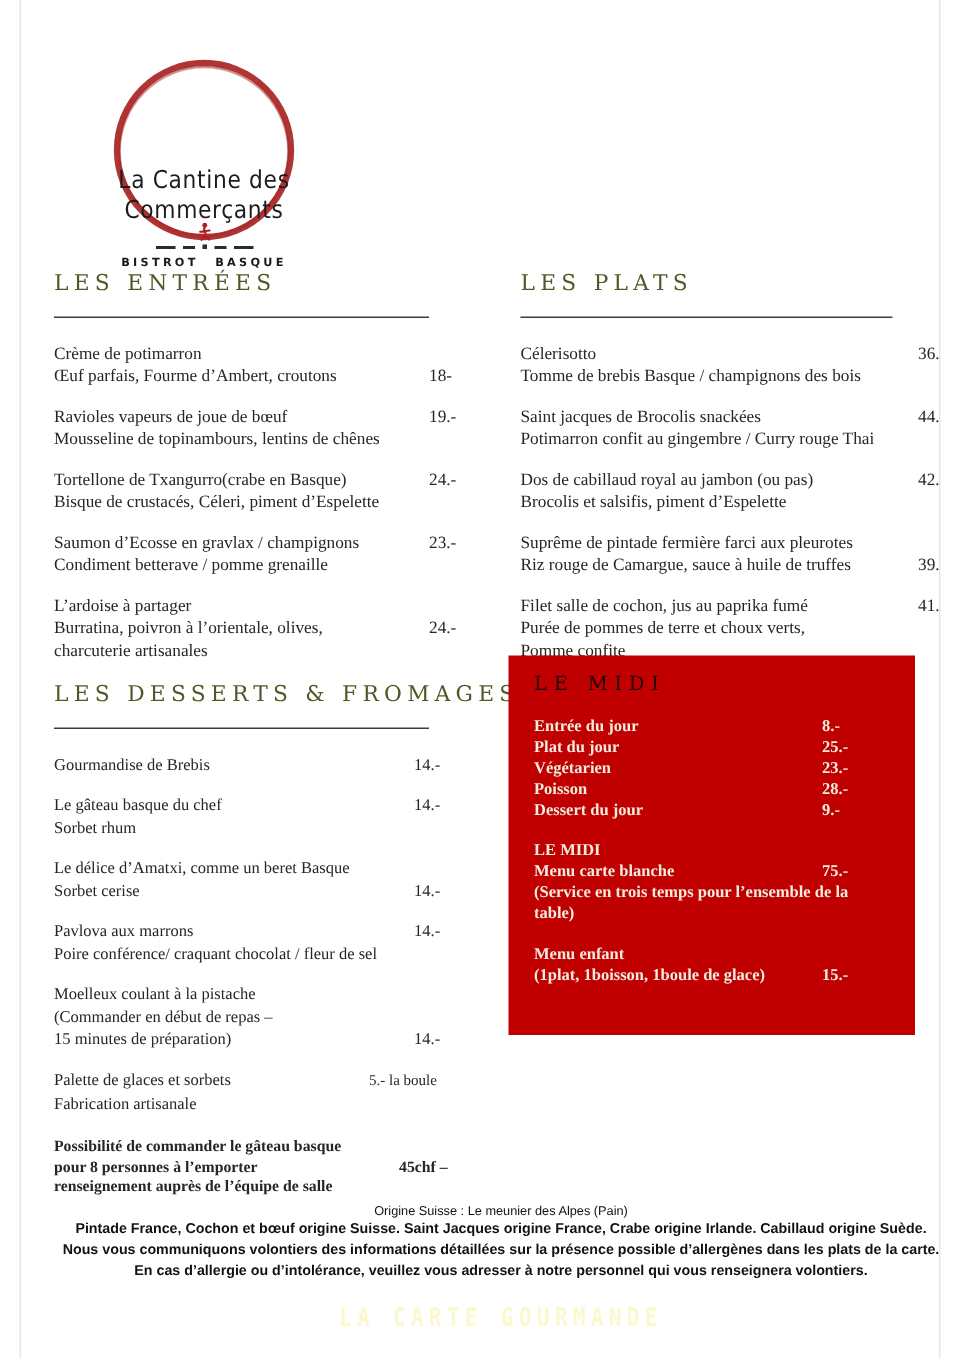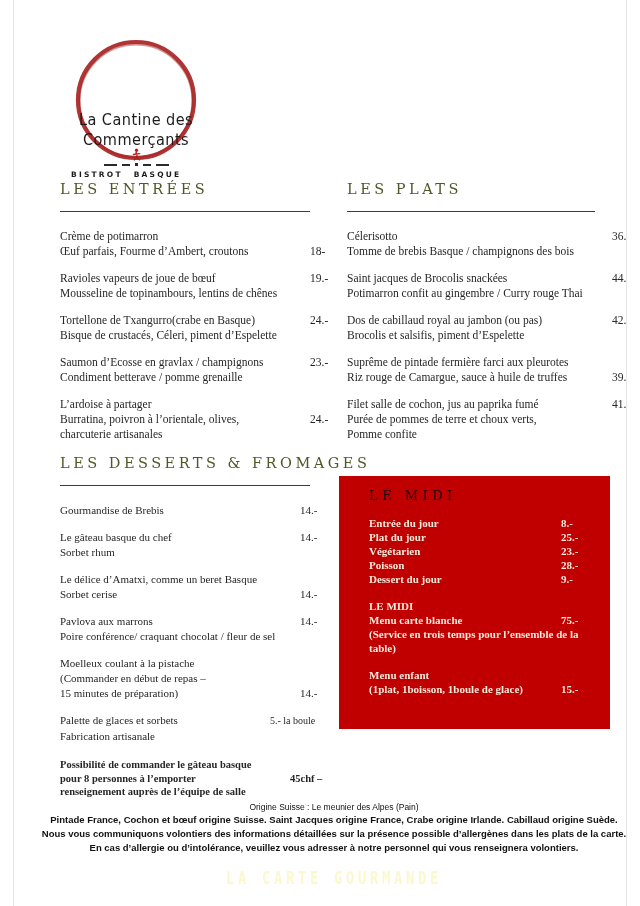--- a/index.html
+++ b/index.html
@@ -22,26 +22,26 @@
   .logo svg.circle{position:absolute;left:0;top:0;}
   .logo-text{position:absolute;left:5px;top:0;width:130px;text-align:center;}
   .logo-line{font-family:"DejaVu Sans",sans-serif;color:#1c1c1c;font-size:16.5px;
     letter-spacing:.5px;transform:scaleX(.88);transform-origin:center;white-space:nowrap;}
   .logo-line1{position:absolute;left:0;top:76px;width:130px;}
   .logo-line2{position:absolute;left:0;top:96px;width:130px;}
   .logo-glyph{position:absolute;left:60px;top:114px;}
   .logo-dashes{position:absolute;left:0;top:129px;width:130px;display:flex;justify-content:center;align-items:center;gap:5px;}
   .dash{background:#2b2b2b;height:2px;}
   .dash-a{width:13px;}.dash-b{width:8px;}.dash-dot{width:3px;height:3px;}
-  .logo-sub{position:absolute;left:0;top:136px;width:130px;display:flex;gap:11px;
+  .logo-sub{position:absolute;left:0;top:136px;width:130px;display:flex;justify-content:center;gap:11px;
     font-family:"DejaVu Sans",sans-serif;font-size:7.5px;font-weight:700;letter-spacing:2.2px;color:#1a1a1a;}
 
   
   .col{position:absolute;top:180px;}
-  .col-left{left:46px;width:262px;}
+  .col-left{left:22px;width:262px;}
   .col-right{left:333px;width:278px;}
   .sec-title{margin:0;font-family:"DejaVu Serif",serif;font-weight:400;font-size:14.5px;
     letter-spacing:3.5px;color:var(--heading-green);line-height:18px;white-space:nowrap;}
   .rule{border-bottom:1px solid #3c3c3c;margin-top:13px;}
   .col-left .rule{width:250px;}
   .col-right .rule{width:248px;}
   .items{margin-top:17px;}
   .item{margin-bottom:12px;}
   .line{position:relative;line-height:15px;font-size:11.5px;}
   .desserts .line{font-size:11px;}
@@ -54,21 +54,21 @@
   .desserts .items .price-wide{left:210px;}
   .sec-desserts{margin-top:0;}
 
   
   .note{margin-top:13px;font-weight:700;}
   .note .line{font-size:10.5px;line-height:13.5px;}
   .note .price,.note .price-wide{left:230px;font-size:10.5px;}
 
   
   .midi-box{position:absolute;left:325px;top:437px;width:271px;height:253px;
-    background:var(--accent-red);box-sizing:border-box;padding:12px 30px;color:var(--cream);margin-top:39px;}
+    background:var(--accent-red);box-sizing:border-box;padding:12px 17px;color:var(--cream);}
   .midi-title{font-family:"DejaVu Serif",serif;font-size:13px;letter-spacing:4.5px;
     color:#200505;line-height:16px;}
   .mrows{margin-top:12px;}
   .mline{position:relative;font-weight:700;font-size:11px;line-height:14px;}
   .mprice{position:absolute;left:192px;top:0;}
   .soir-title{margin-top:13px;font-weight:700;font-size:11px;line-height:14px;}
   .kids{margin-top:13px;}
 
   
   .footer{position:absolute;left:0;top:801px;width:640px;text-align:center;

